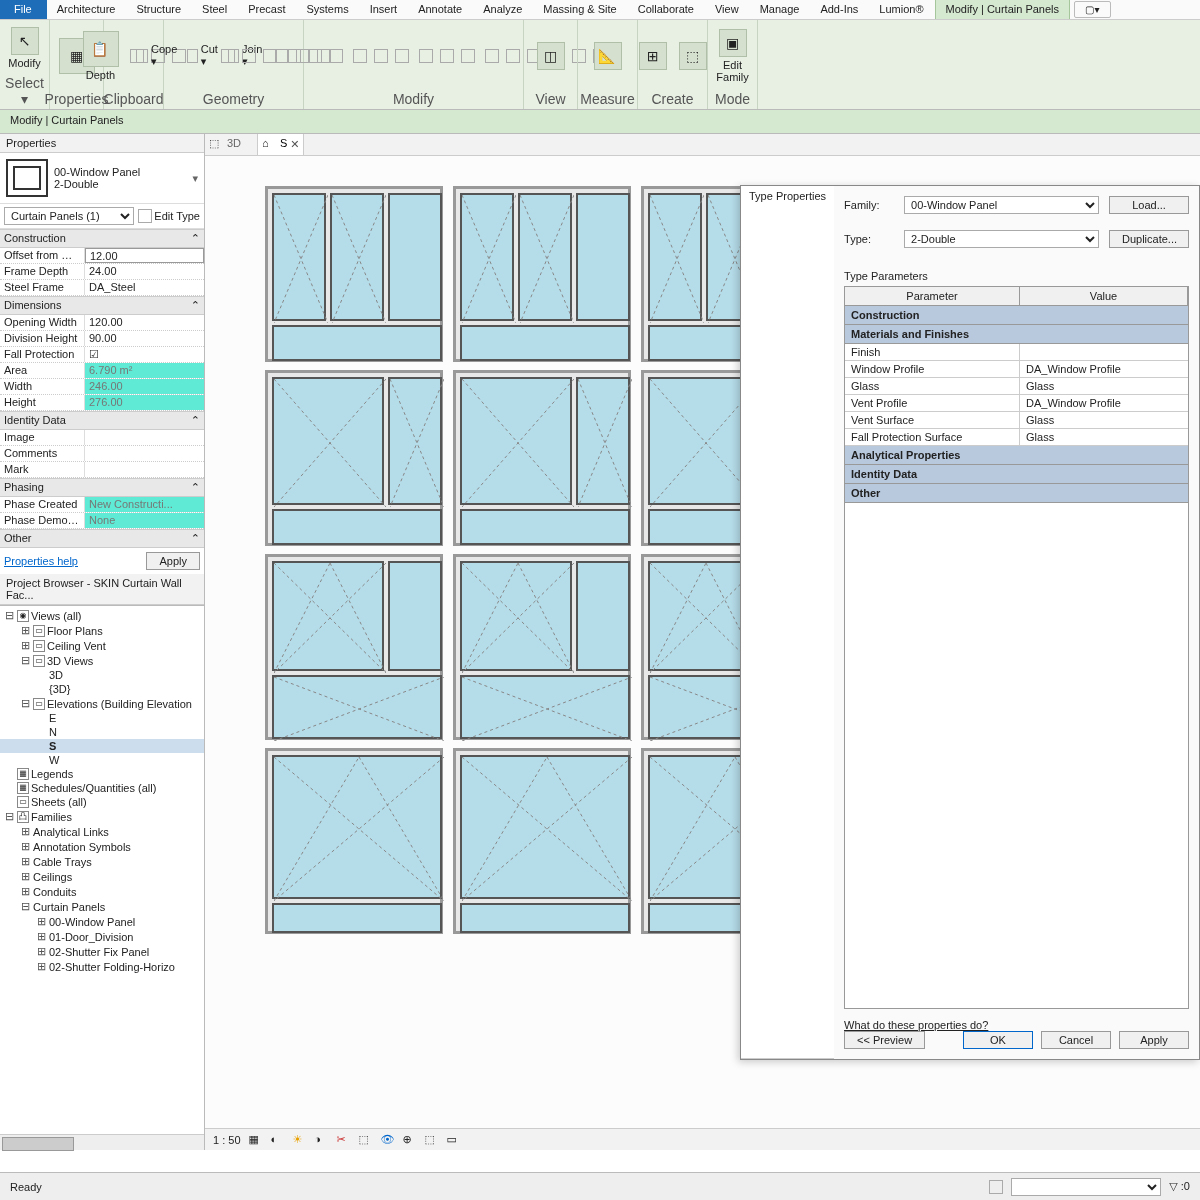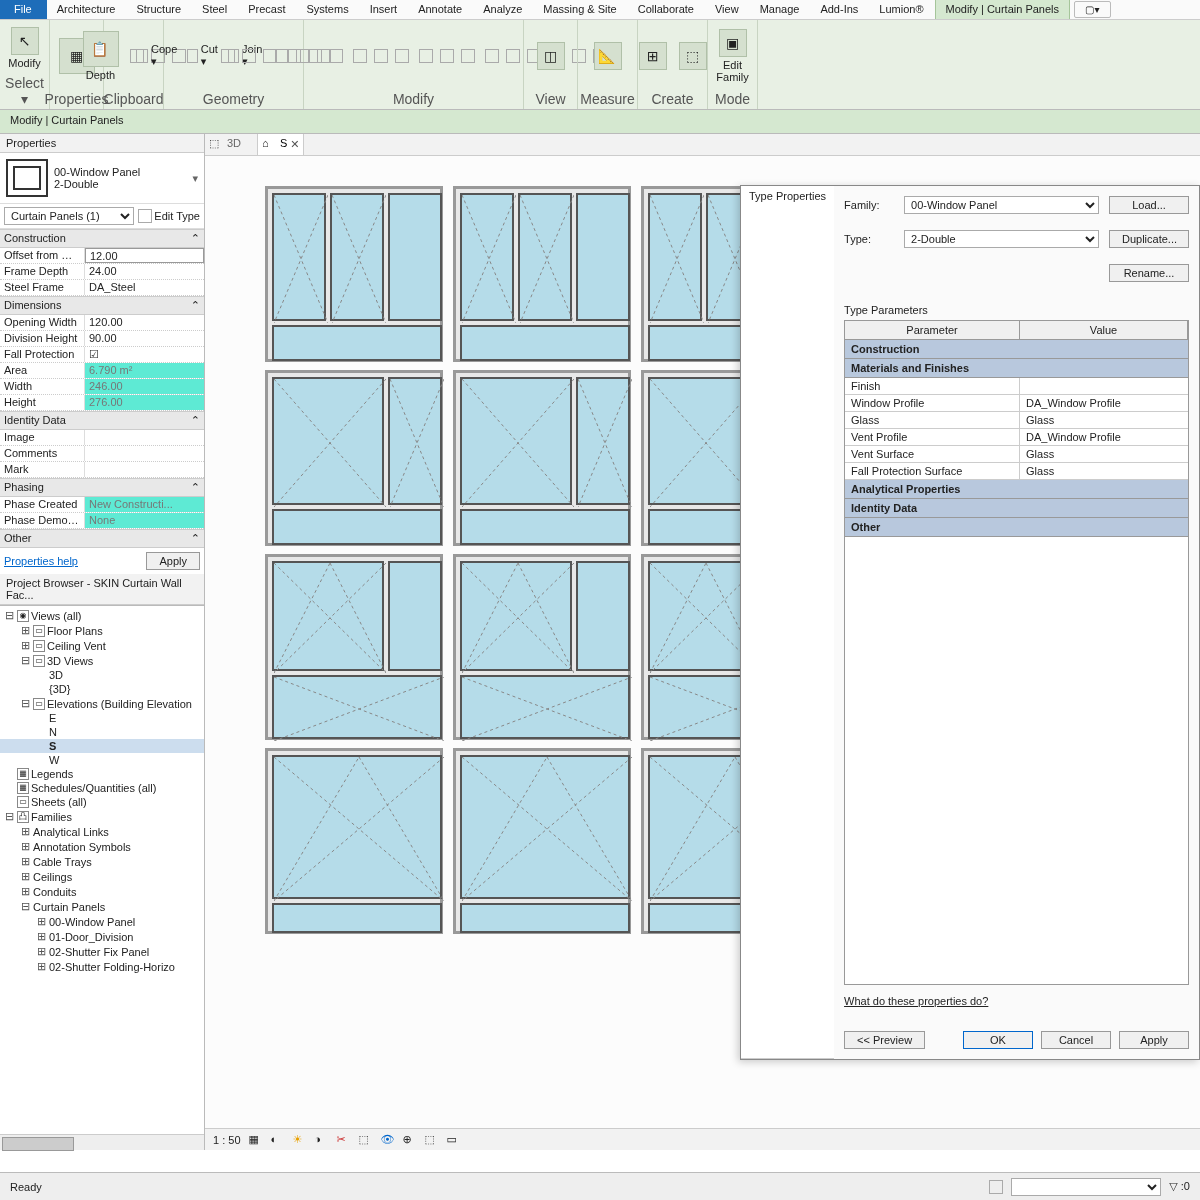--- a/index.html
+++ b/index.html
@@ -703,25 +703,20 @@
     <div class="dlg-row">
       <label>Family:</label>
       <select><option>00-Window Panel</option></select>
       <button class="btn rb">Load...</button>
     </div>
     <div class="dlg-row">
       <label>Type:</label>
       <select><option>2-Double</option></select>
       <button class="btn rb">Duplicate...</button>
     </div>
-    <div class="dlg-row">
-        <label></label>
-        <span style="flex:1"></span>
-      <button class="btn rb">Rename...</button>
-    </div>
     <div class="sect-lbl">Type Parameters</div>
     <div class="param-tbl">
       <div class="pth">
           <div class="c1">Parameter</div>
           <div class="c2">Value</div>
         </div>
       <div id="dlgrows">
           <div class="pcat">Construction</div>
           <div class="pcat">Materials and Finishes</div>
           <div class="prw">
@@ -747,21 +742,21 @@
           <div class="prw">
             <div class="c1">Fall Protection Surface</div>
             <div class="c2">Glass</div>
           </div>
           <div class="pcat">Analytical Properties</div>
           <div class="pcat">Identity Data</div>
           <div class="pcat">Other</div>
         </div>
     </div>
     <a href="#" style="margin-top:10px">What do these properties do?</a>
-    <div style="display:flex;gap:8px;margin-top:24px">
+    <div style="display:flex;gap:8px;margin-top:0">
       <button class="btn">&lt;&lt; Preview</button>
       <span style="flex:1"></span>
       <button class="btn" style="border-color:#06c;min-width:70px">OK</button>
       <button class="btn" style="min-width:70px">Cancel</button>
       <button class="btn" style="min-width:70px" disabled="">Apply</button>
     </div>
   </div>
 </div>
 
 <div class="statusbar">

